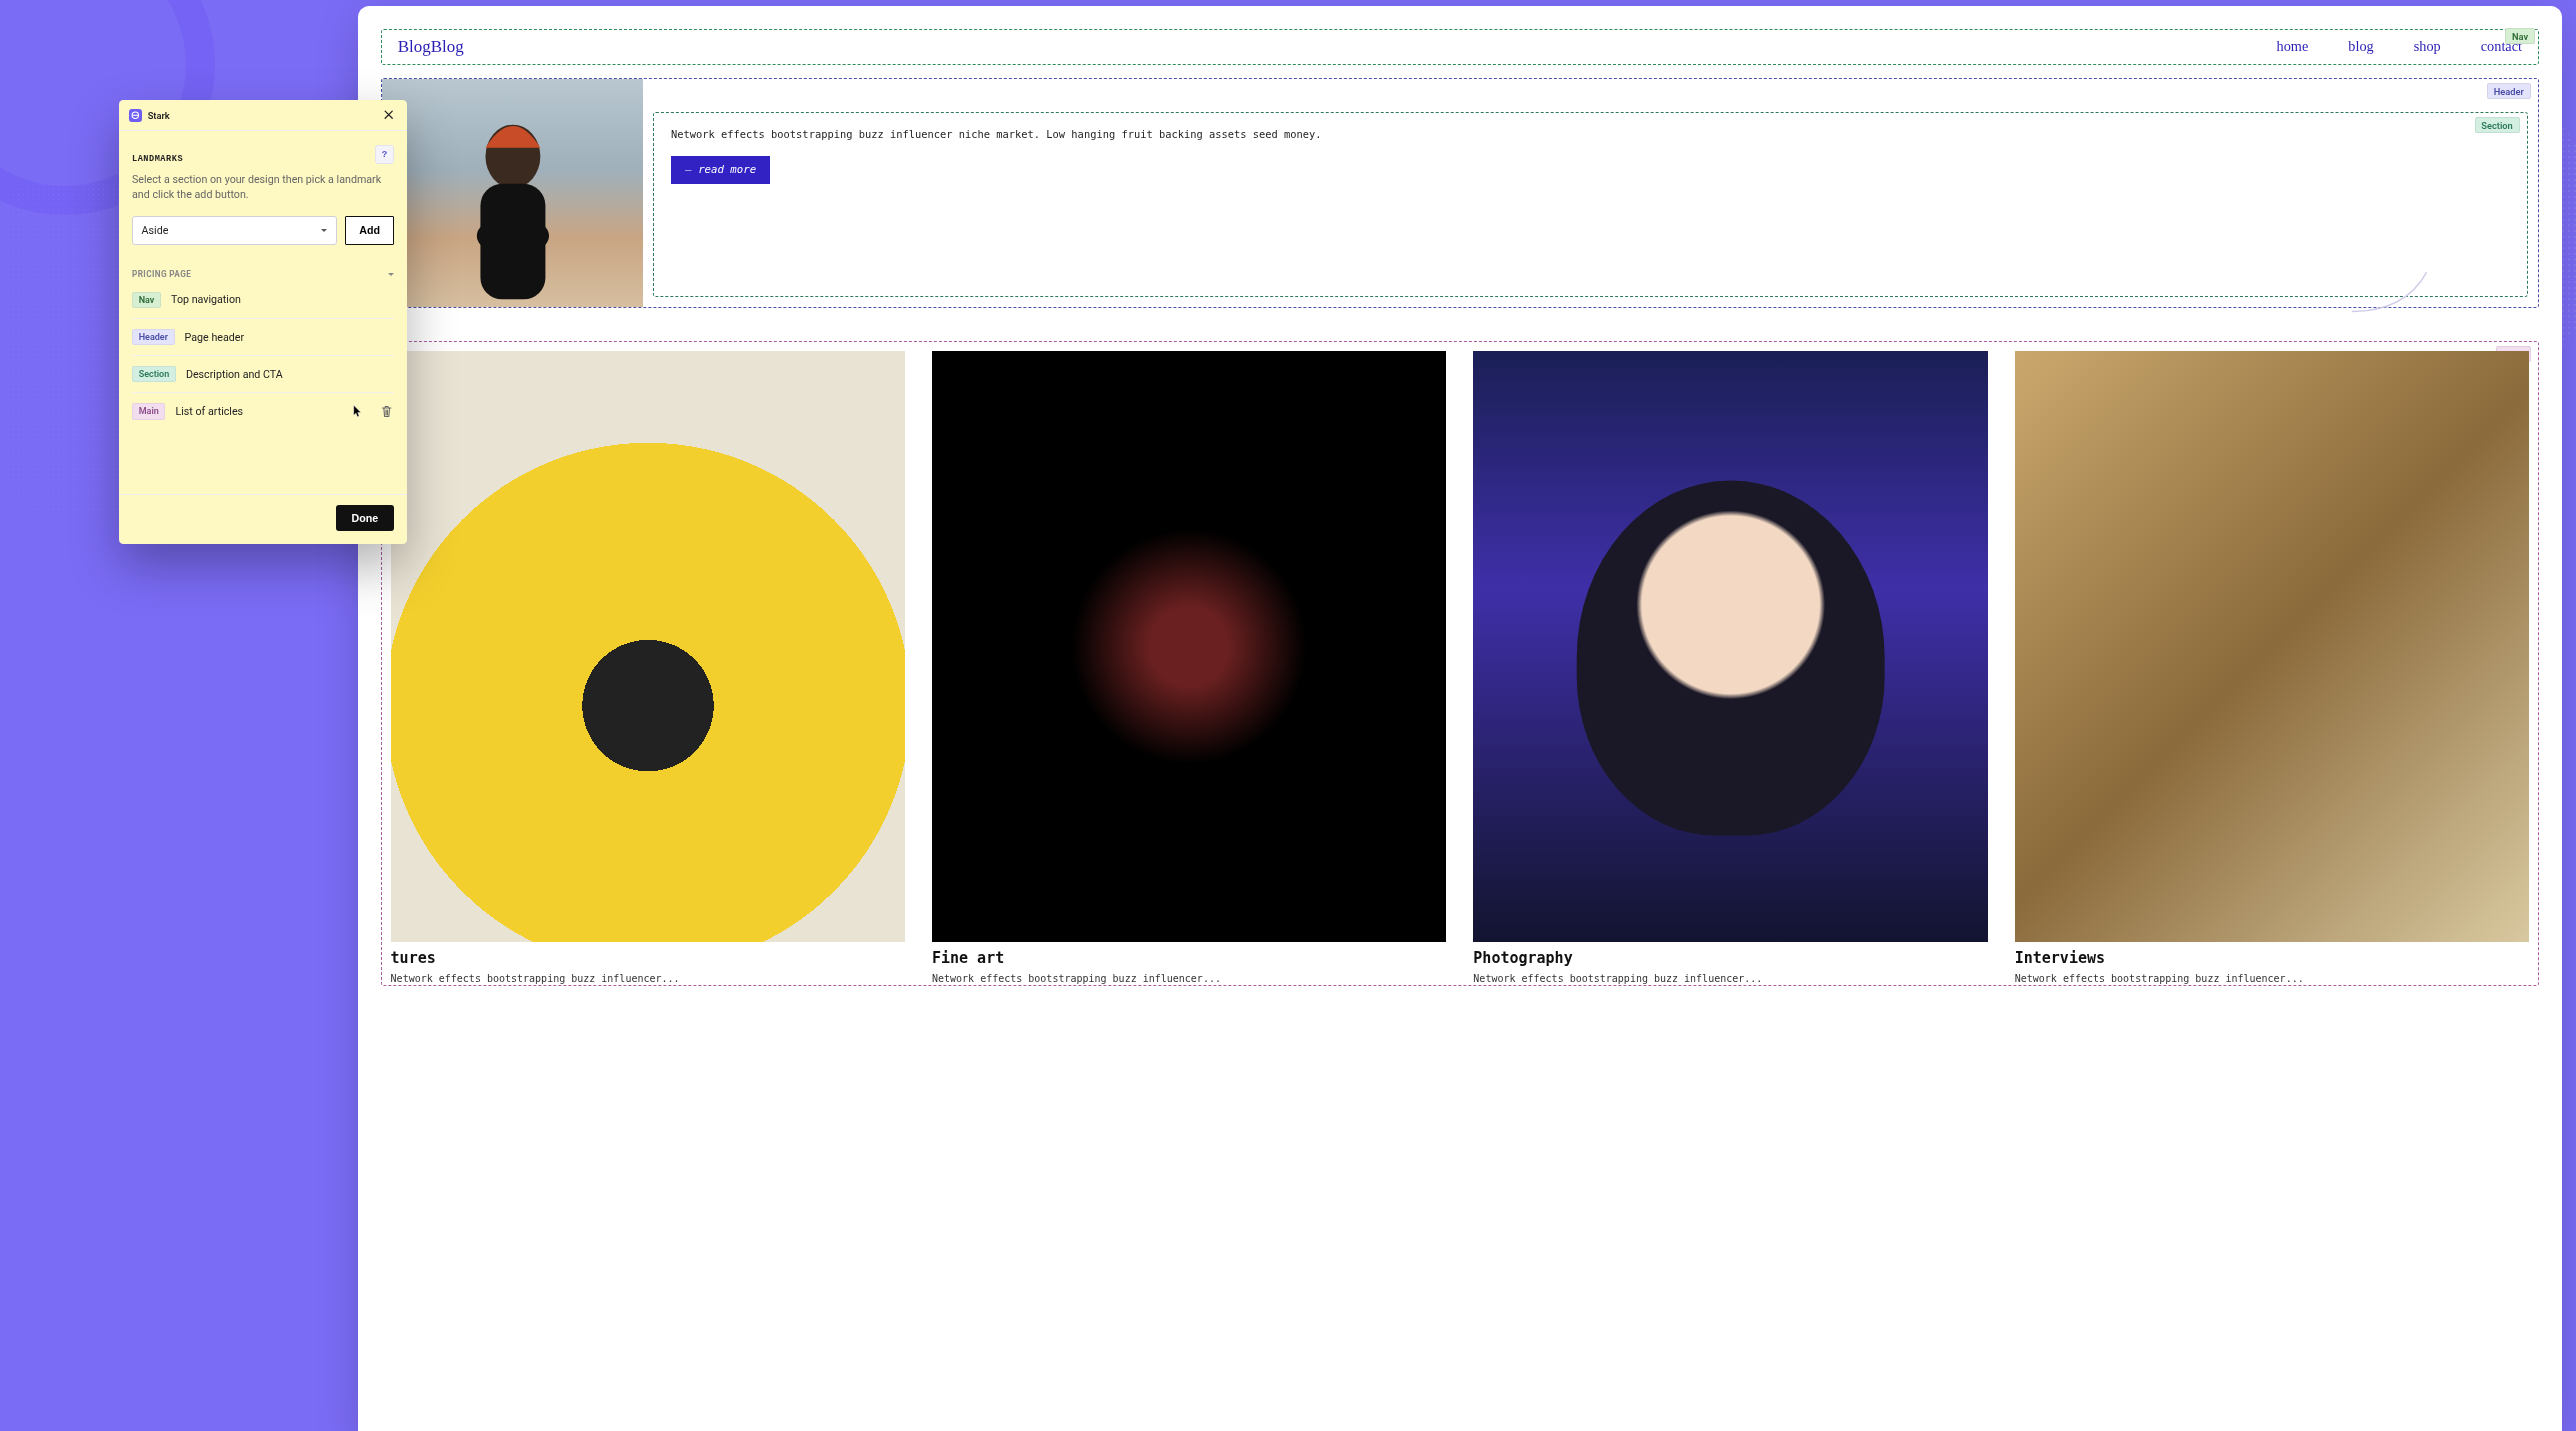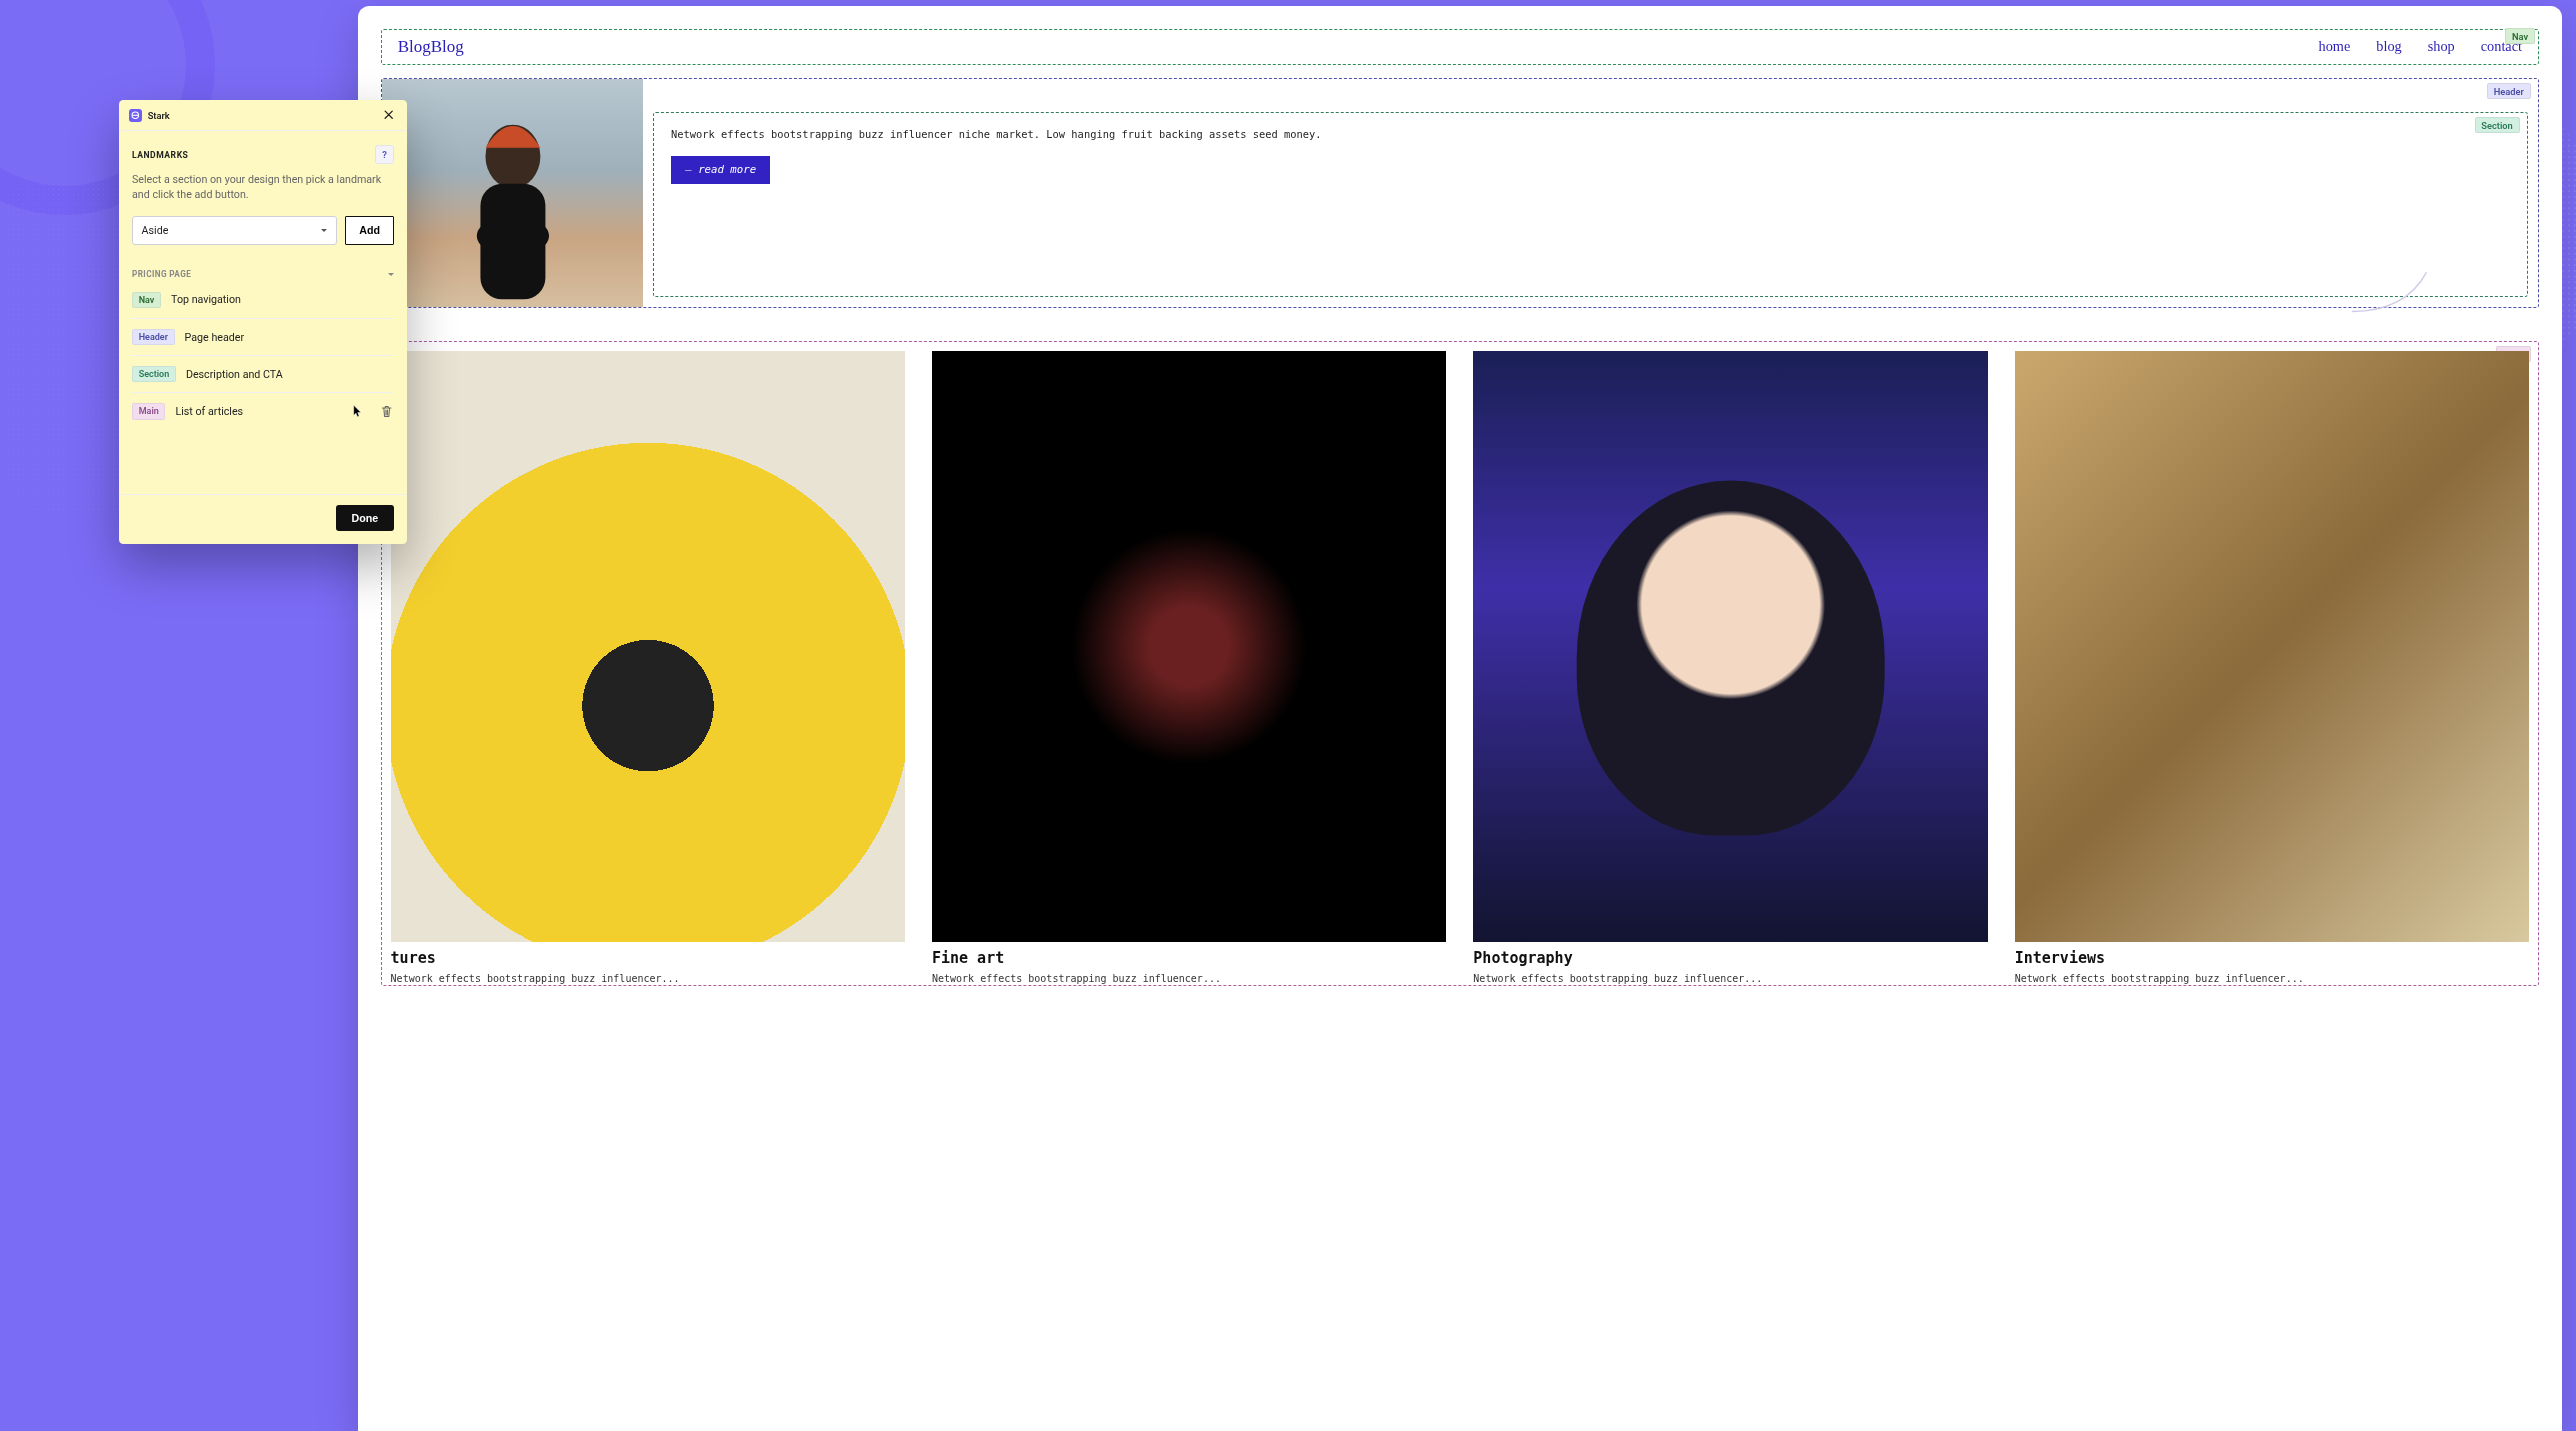--- a/index.html
+++ b/index.html
@@ -66,21 +66,21 @@
   }
   .logo {
     font-family: Georgia, 'Times New Roman', serif;
     color: #2a1fb5;
     font-size: 17px;
     font-weight: 500;
   }
   .nav-links {
     margin-left: auto;
     display: flex;
-    gap: 26px;
+    gap: 40px;
     font-family: Georgia, serif;
     font-size: 14.3px;
     color: #2a1fb5;
   }
   .nav-links span { cursor: pointer; }
   .badge {
     position: absolute;
     font-size: 9.3px;
     font-weight: 600;
     padding: 1.4px 5.7px;
@@ -230,21 +230,21 @@
   .panel-header .close {
     margin-left: auto;
     width: 15.7px; height: 15.7px;
     display:flex; align-items:center; justify-content:center;
     cursor: pointer; font-size: 13px; color:#222;
   }
 
   .panel-body { padding: 14.3px 13px 0 13px; }
   .sec-label {
     font-size: 8.6px; font-weight: 700; letter-spacing: .06em;
-    color: #222; display:flex; align-items:center;
+    color: #222; display:flex; align-items:flex-end;font-family:Liberation Mono, monospace;
   }
   .help-btn {
     margin-left:auto;
     width:18.6px; height:18.6px;
     border:0.7px solid #e3e3ec; border-radius:2.9px;
     background:#f3f3f9; color:#5a5ac7;
     font-weight:700; font-size:9.3px;
     display:flex; align-items:center; justify-content:center;
     cursor:pointer;
   }

